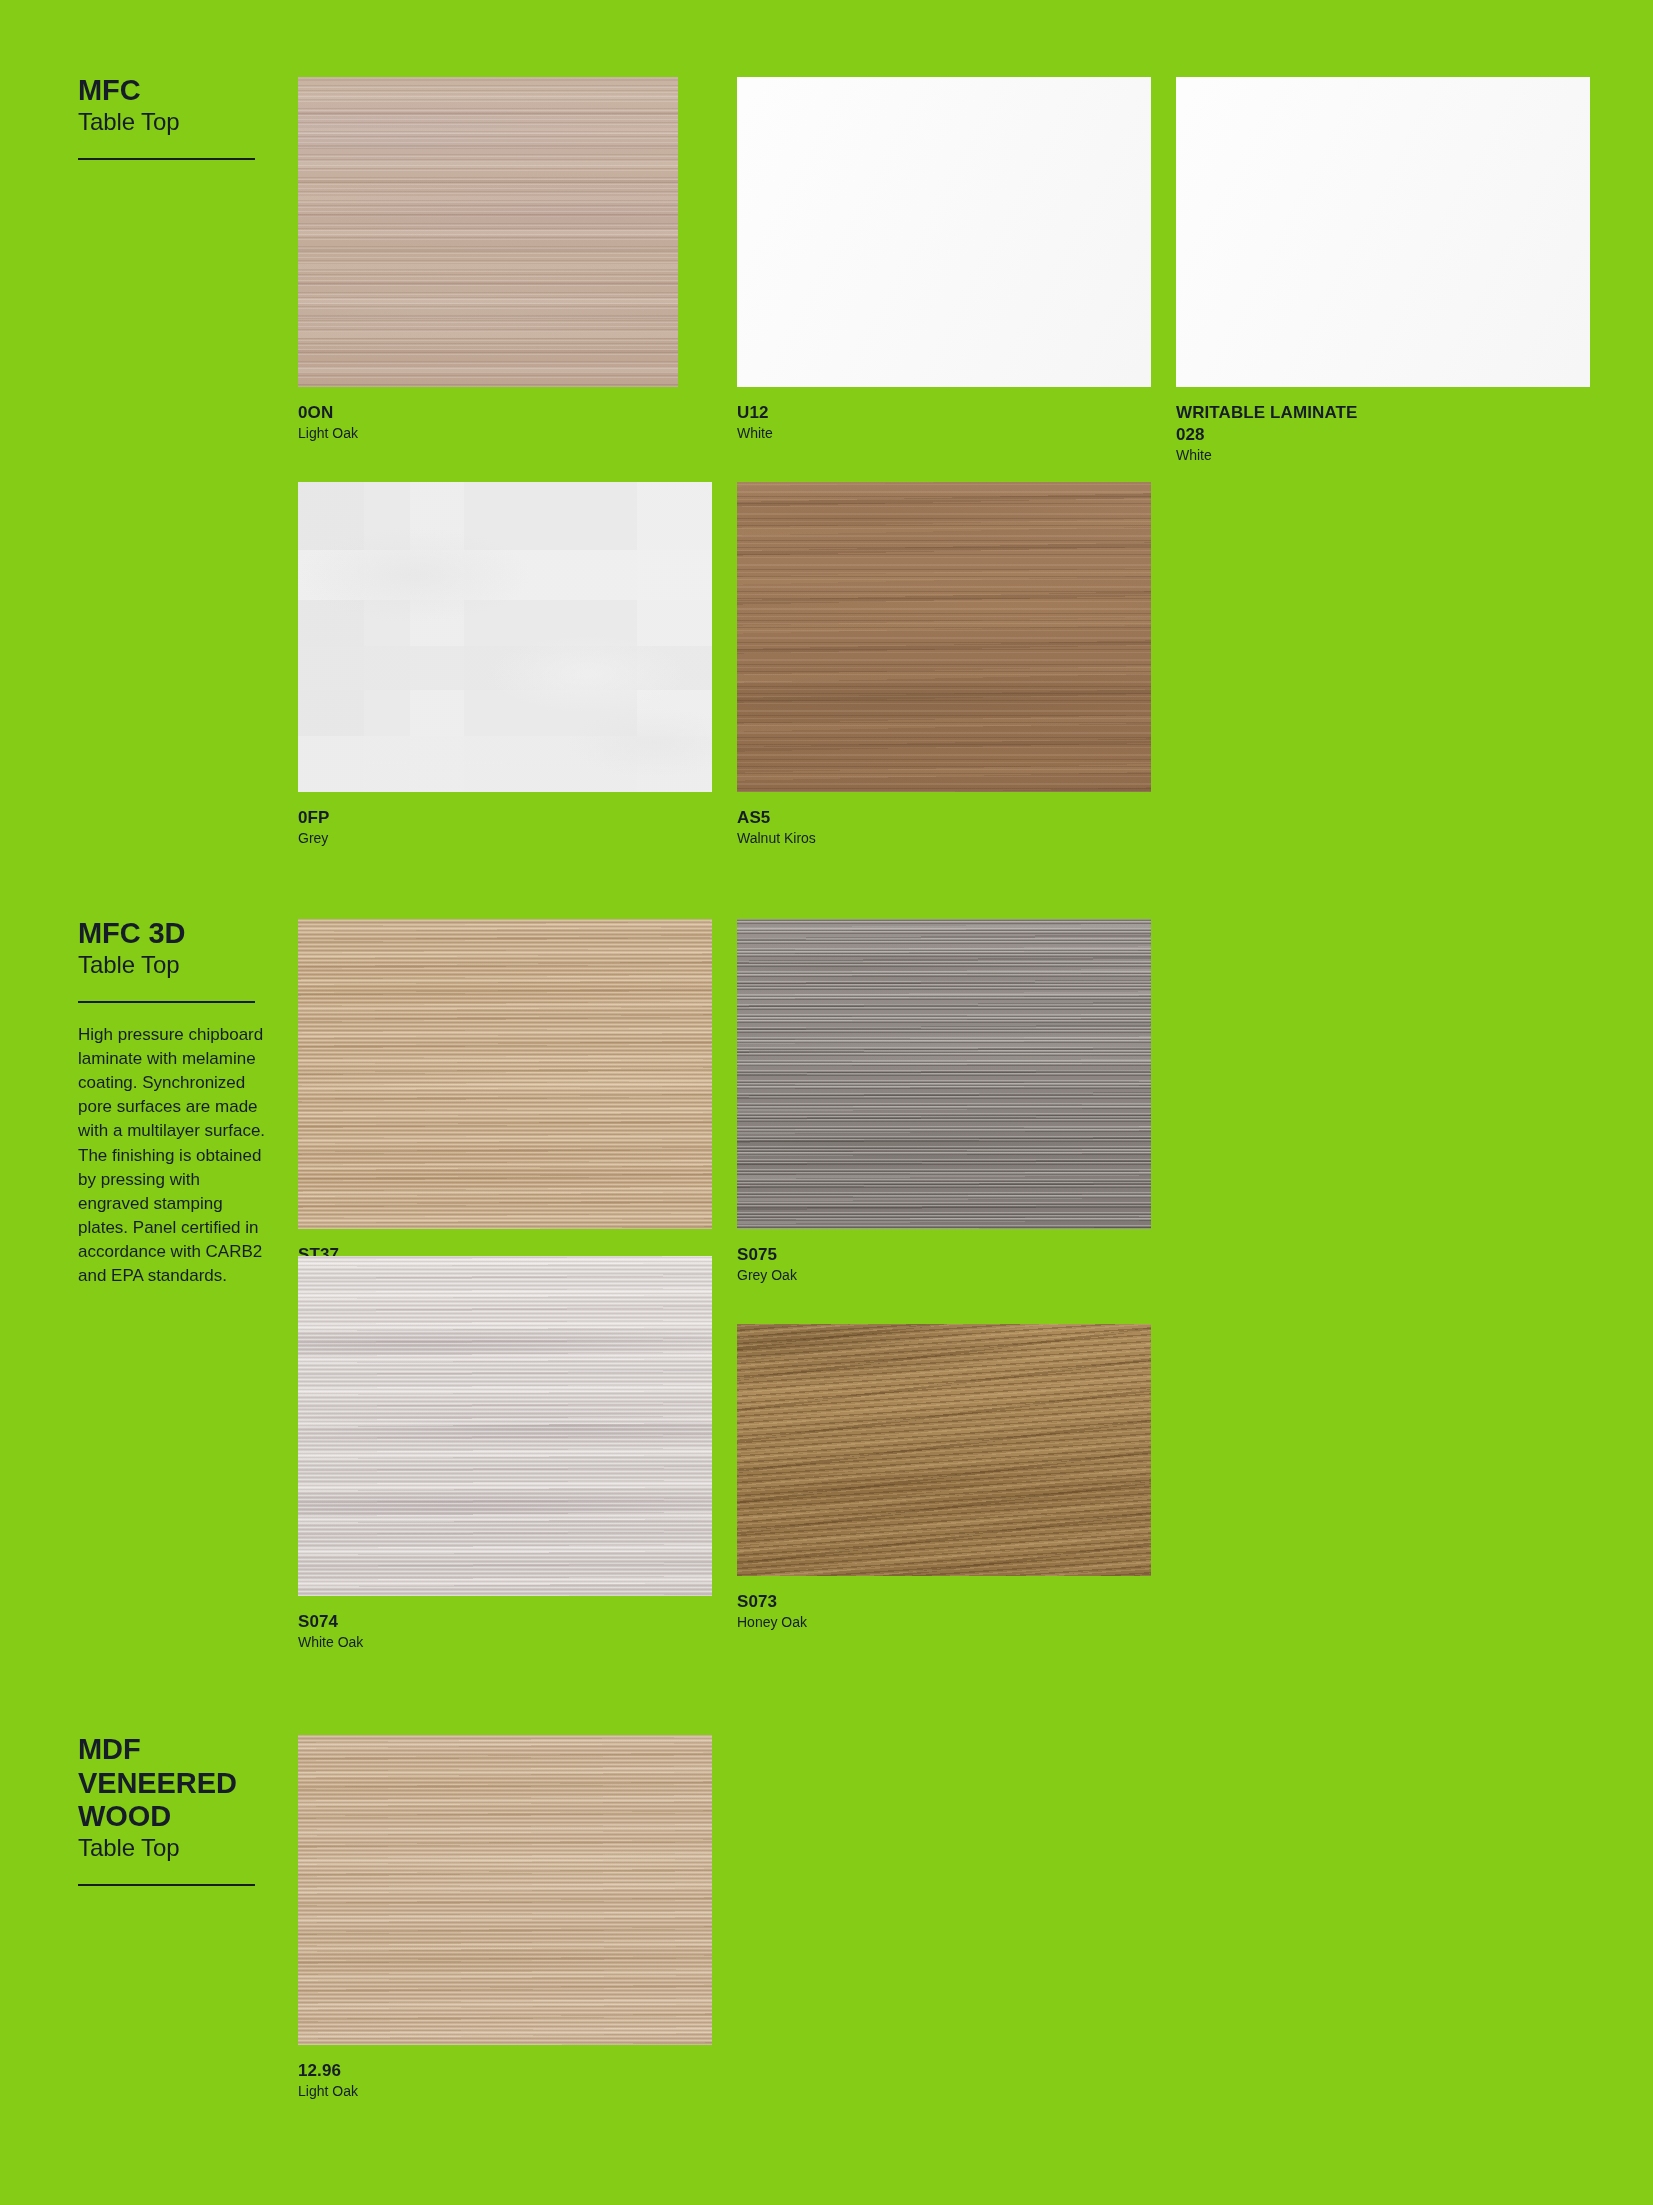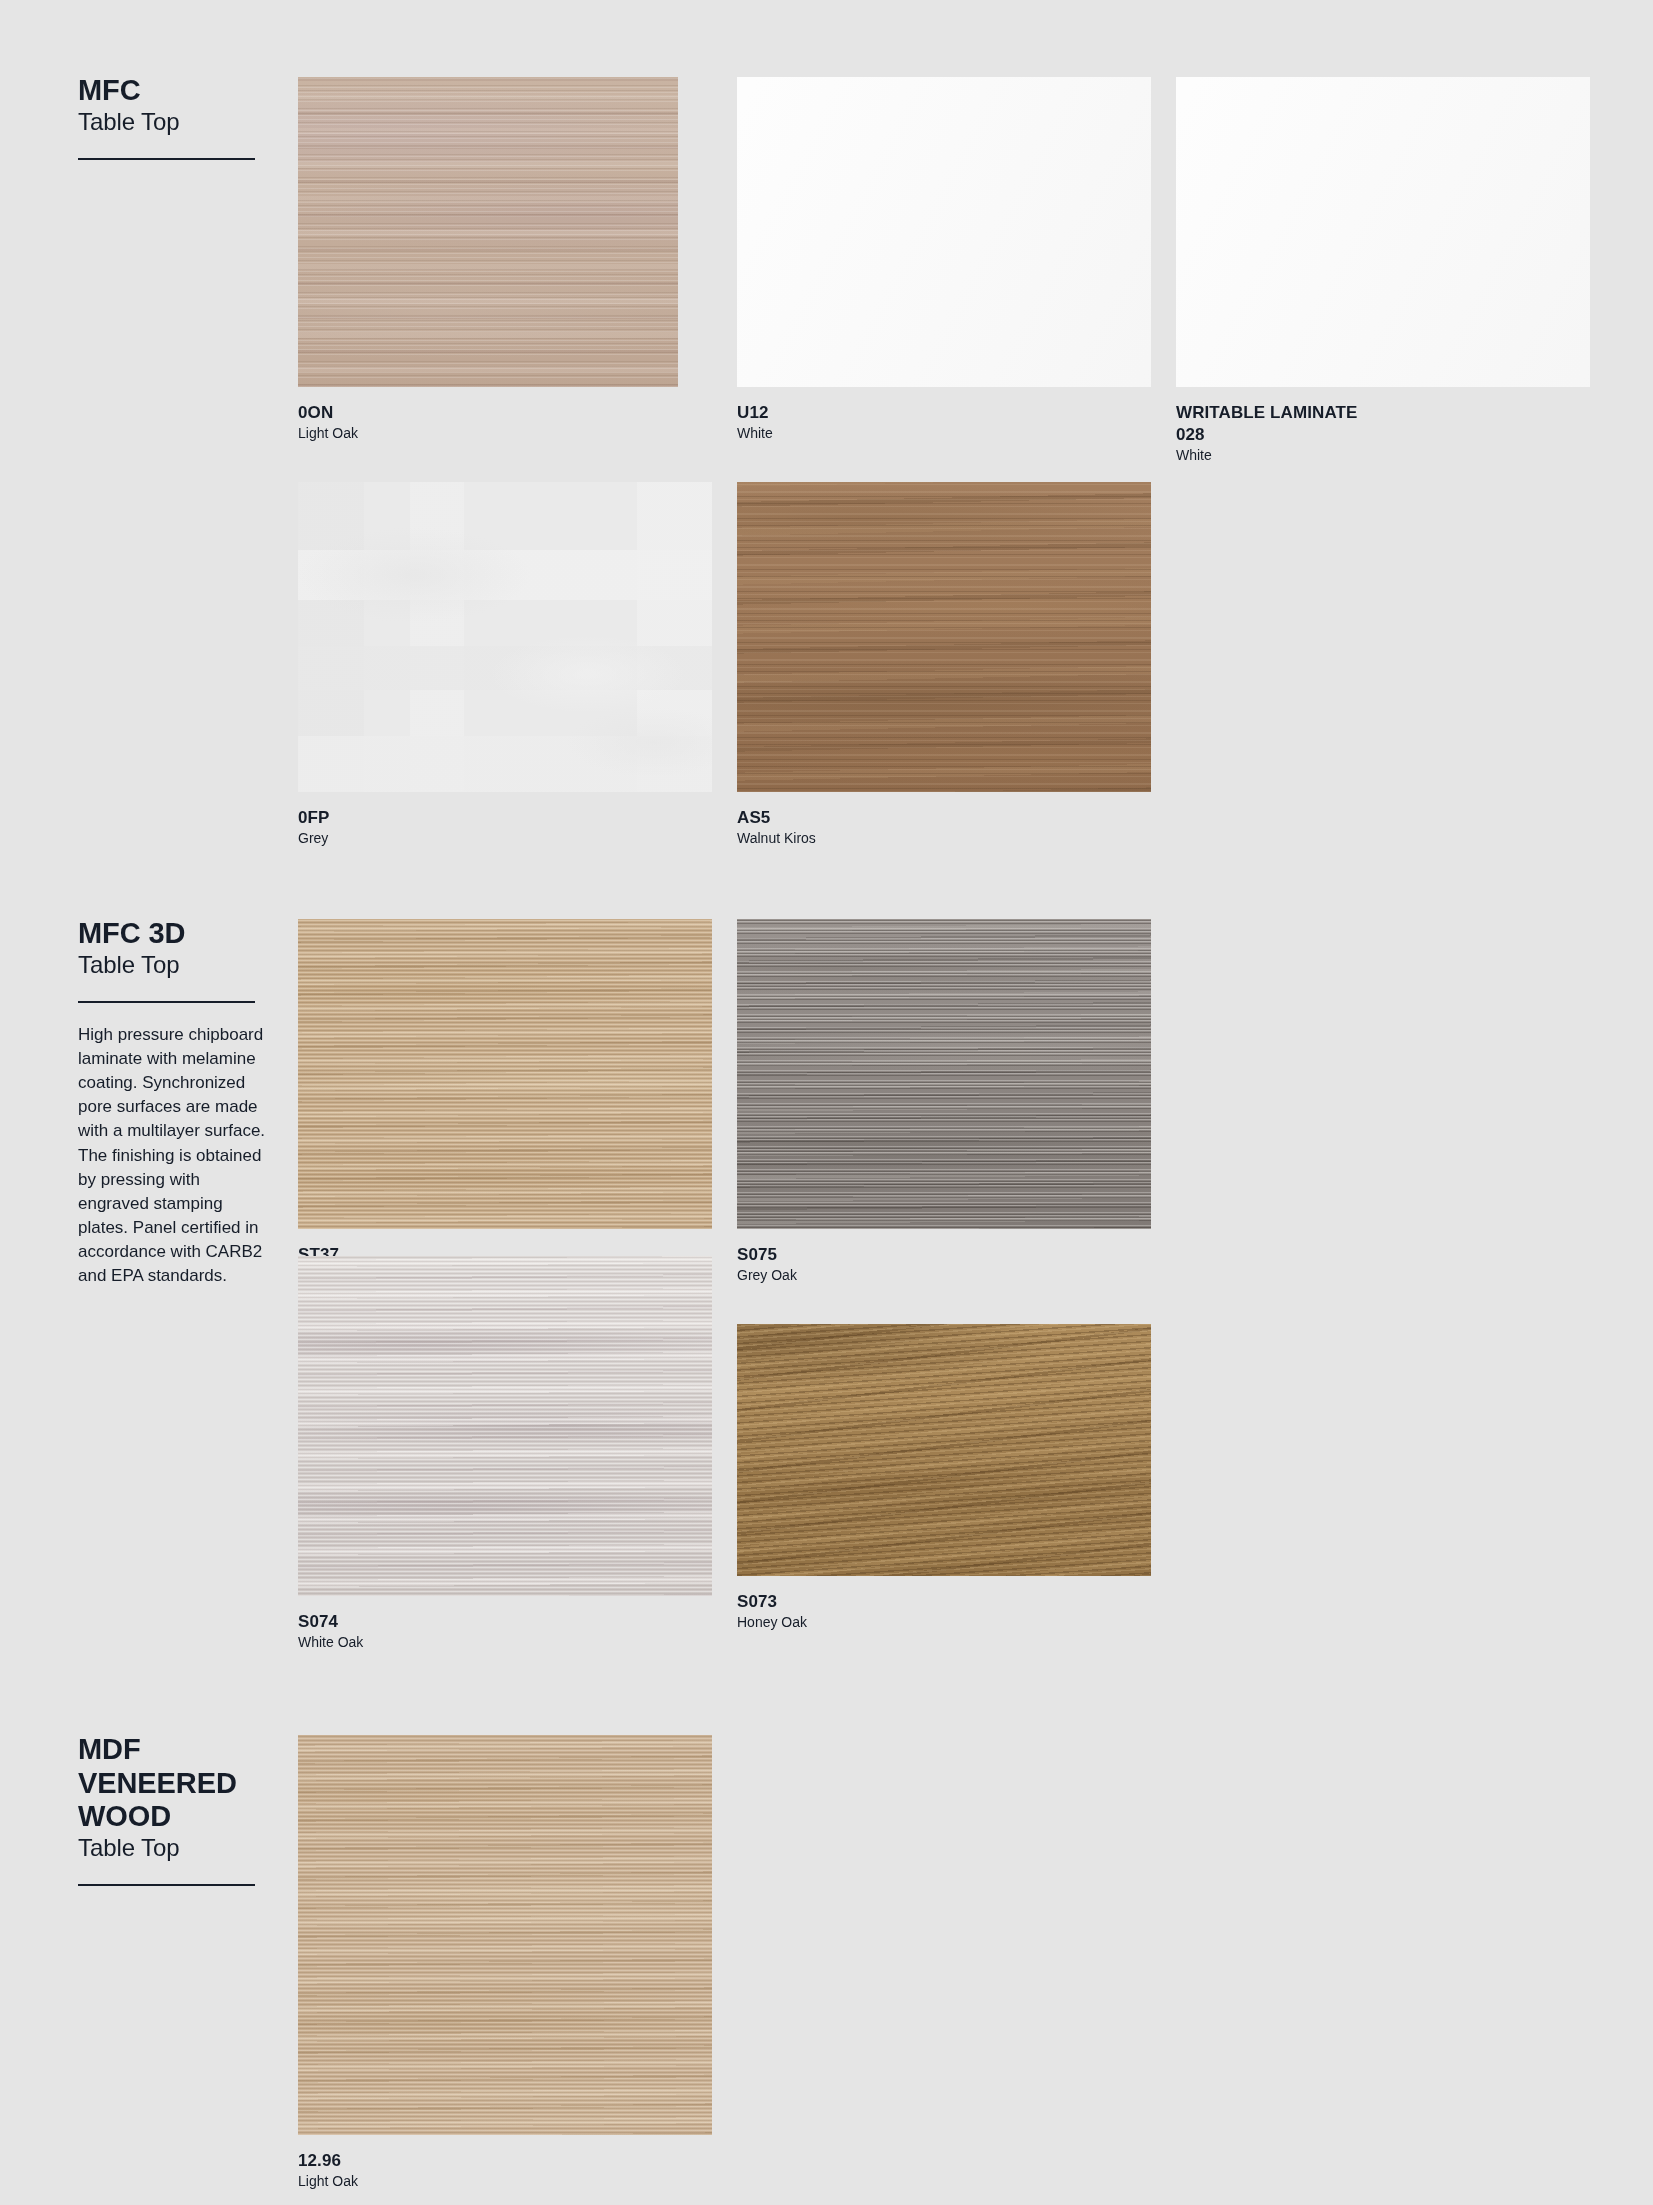--- a/index.html
+++ b/index.html
@@ -12,21 +12,21 @@
     height: 2205px;
     font-family: "Liberation Sans", sans-serif;
     color: #161d29;
     -webkit-font-smoothing: antialiased;
   }
 
   .page {
     position: relative;
     width: 1654px;
     height: 2205px;
-    background: #e5e5e5;
+    background: #84cc16;
     overflow: hidden;
   }
 
   
   .section {
     position: absolute;
     left: 0;
     width: 1654px;
   }
 
@@ -446,21 +446,21 @@
   <div class="section" style="top:0;">
 
     <div class="label-col" style="top:1733px;">
       <div class="sec-title" style="white-space:pre-line;">MDF
 VENEERED
 WOOD</div>
       <div class="sec-sub">Table Top</div>
       <div class="rule"></div>
     </div>
 
-    <div class="swatch" style="left:298px; top:1735px; width:414px; height:400px;border-radius:15px;">
+    <div class="swatch" style="left:298px; top:1735px; width:414px; height:310px;border-radius:15px;">
       <div class="chip tex-veneer-oak">
         <div class="tx g3"></div>
           <div class="tx g2"></div>
           <div class="tx g1"></div>
       </div>
       <div class="caption">
         <div class="code">12.96</div>
         <div class="name">Light Oak</div>
       </div>
     </div>

